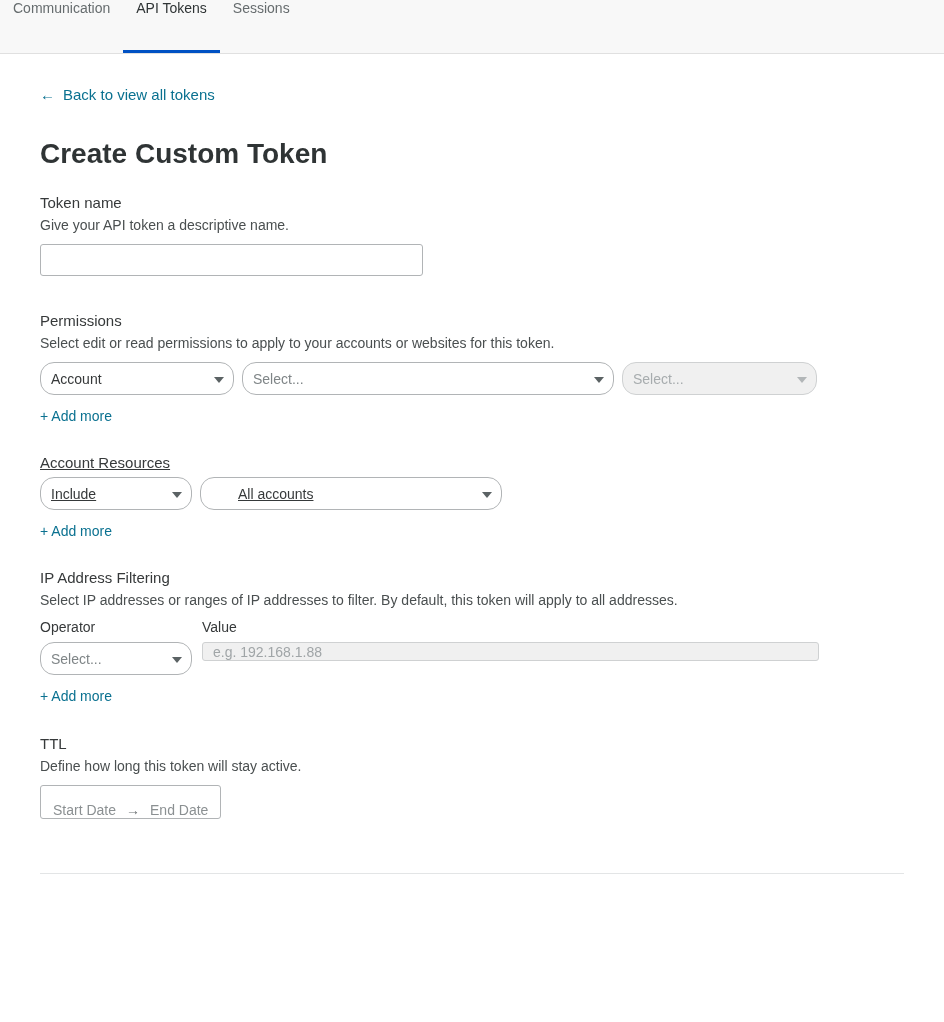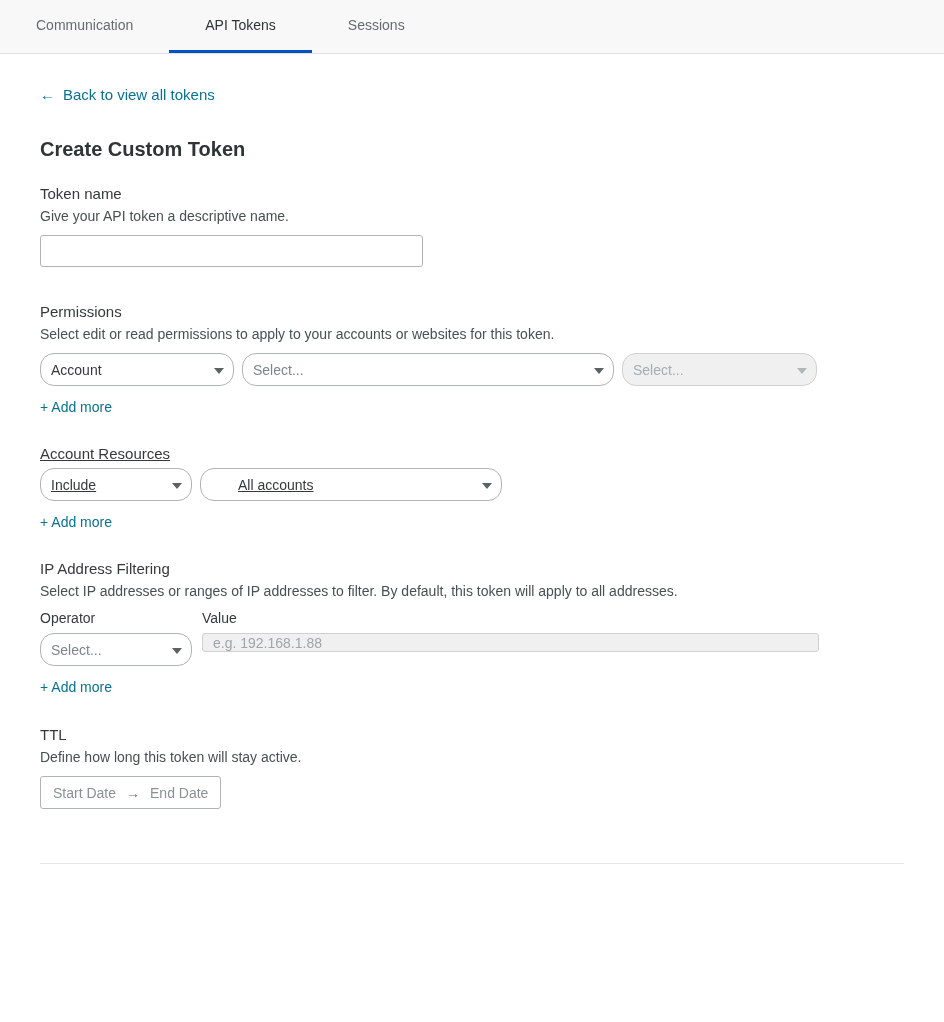--- a/index.html
+++ b/index.html
@@ -17,22 +17,22 @@
   .tabbar {
     height: 54px;
     background: #f8f8f8;
     border-bottom: 1px solid #e0e0e0;
     display: flex;
     align-items: stretch;
     padding-left: 0;
   }
   .tab {
     display: flex;
-    align-items: center;
-    padding: 0 36px;
+    align-items: flex-start;
+    padding: 0 13px;
     font-size: 14px;
     color: #666c6e;
     border-bottom: 3px solid transparent;
     cursor: pointer;
     white-space: nowrap;
   }
   .tab.active {
     color: #2f3435;
     border-bottom-color: #0051c3;
     font-weight: 400;
@@ -48,21 +48,21 @@
     gap: 8px;
     color: #0a7190;
     font-size: 15px;
     margin-top: 32px;
     text-decoration: none;
     cursor: pointer;
   }
   .back-link .arrow { font-size: 15px; line-height: 1; }
 
   h1.page-title {
-    font-size: 20px;
+    font-size: 28px;
     font-weight: bold;
     color: #2f3435;
     margin: 34px 0 12px 0;
   }
 
   .section { margin-top: 24px; }
   .section-label {
     font-size: 15px;
     color: #36393a;
     margin-bottom: 6px;
@@ -149,26 +149,26 @@
     font-size: 14px;
     font-family: "Liberation Sans", sans-serif;
     color: #36393a;
     outline: none;
   }
   .value-input::placeholder { color: #a0a5a7; }
 
   
   .ttl-box {
     display: inline-flex;
-    align-items: center;
+    align-items: flex-start;
     height: 33px;
     border: 1px solid #b1b4b6;
     border-radius: 3px;
     background: #fff;
-    padding: 0 12px;
+    padding: 16px 12px;
     font-size: 14px;
     color: #8b9092;
     gap: 10px;
     cursor: pointer;
   }
   .ttl-arrow { color: #6d7375; font-size: 14px; }
 
   
   .divider {
     border-top: 1px solid #e3e5e6;

